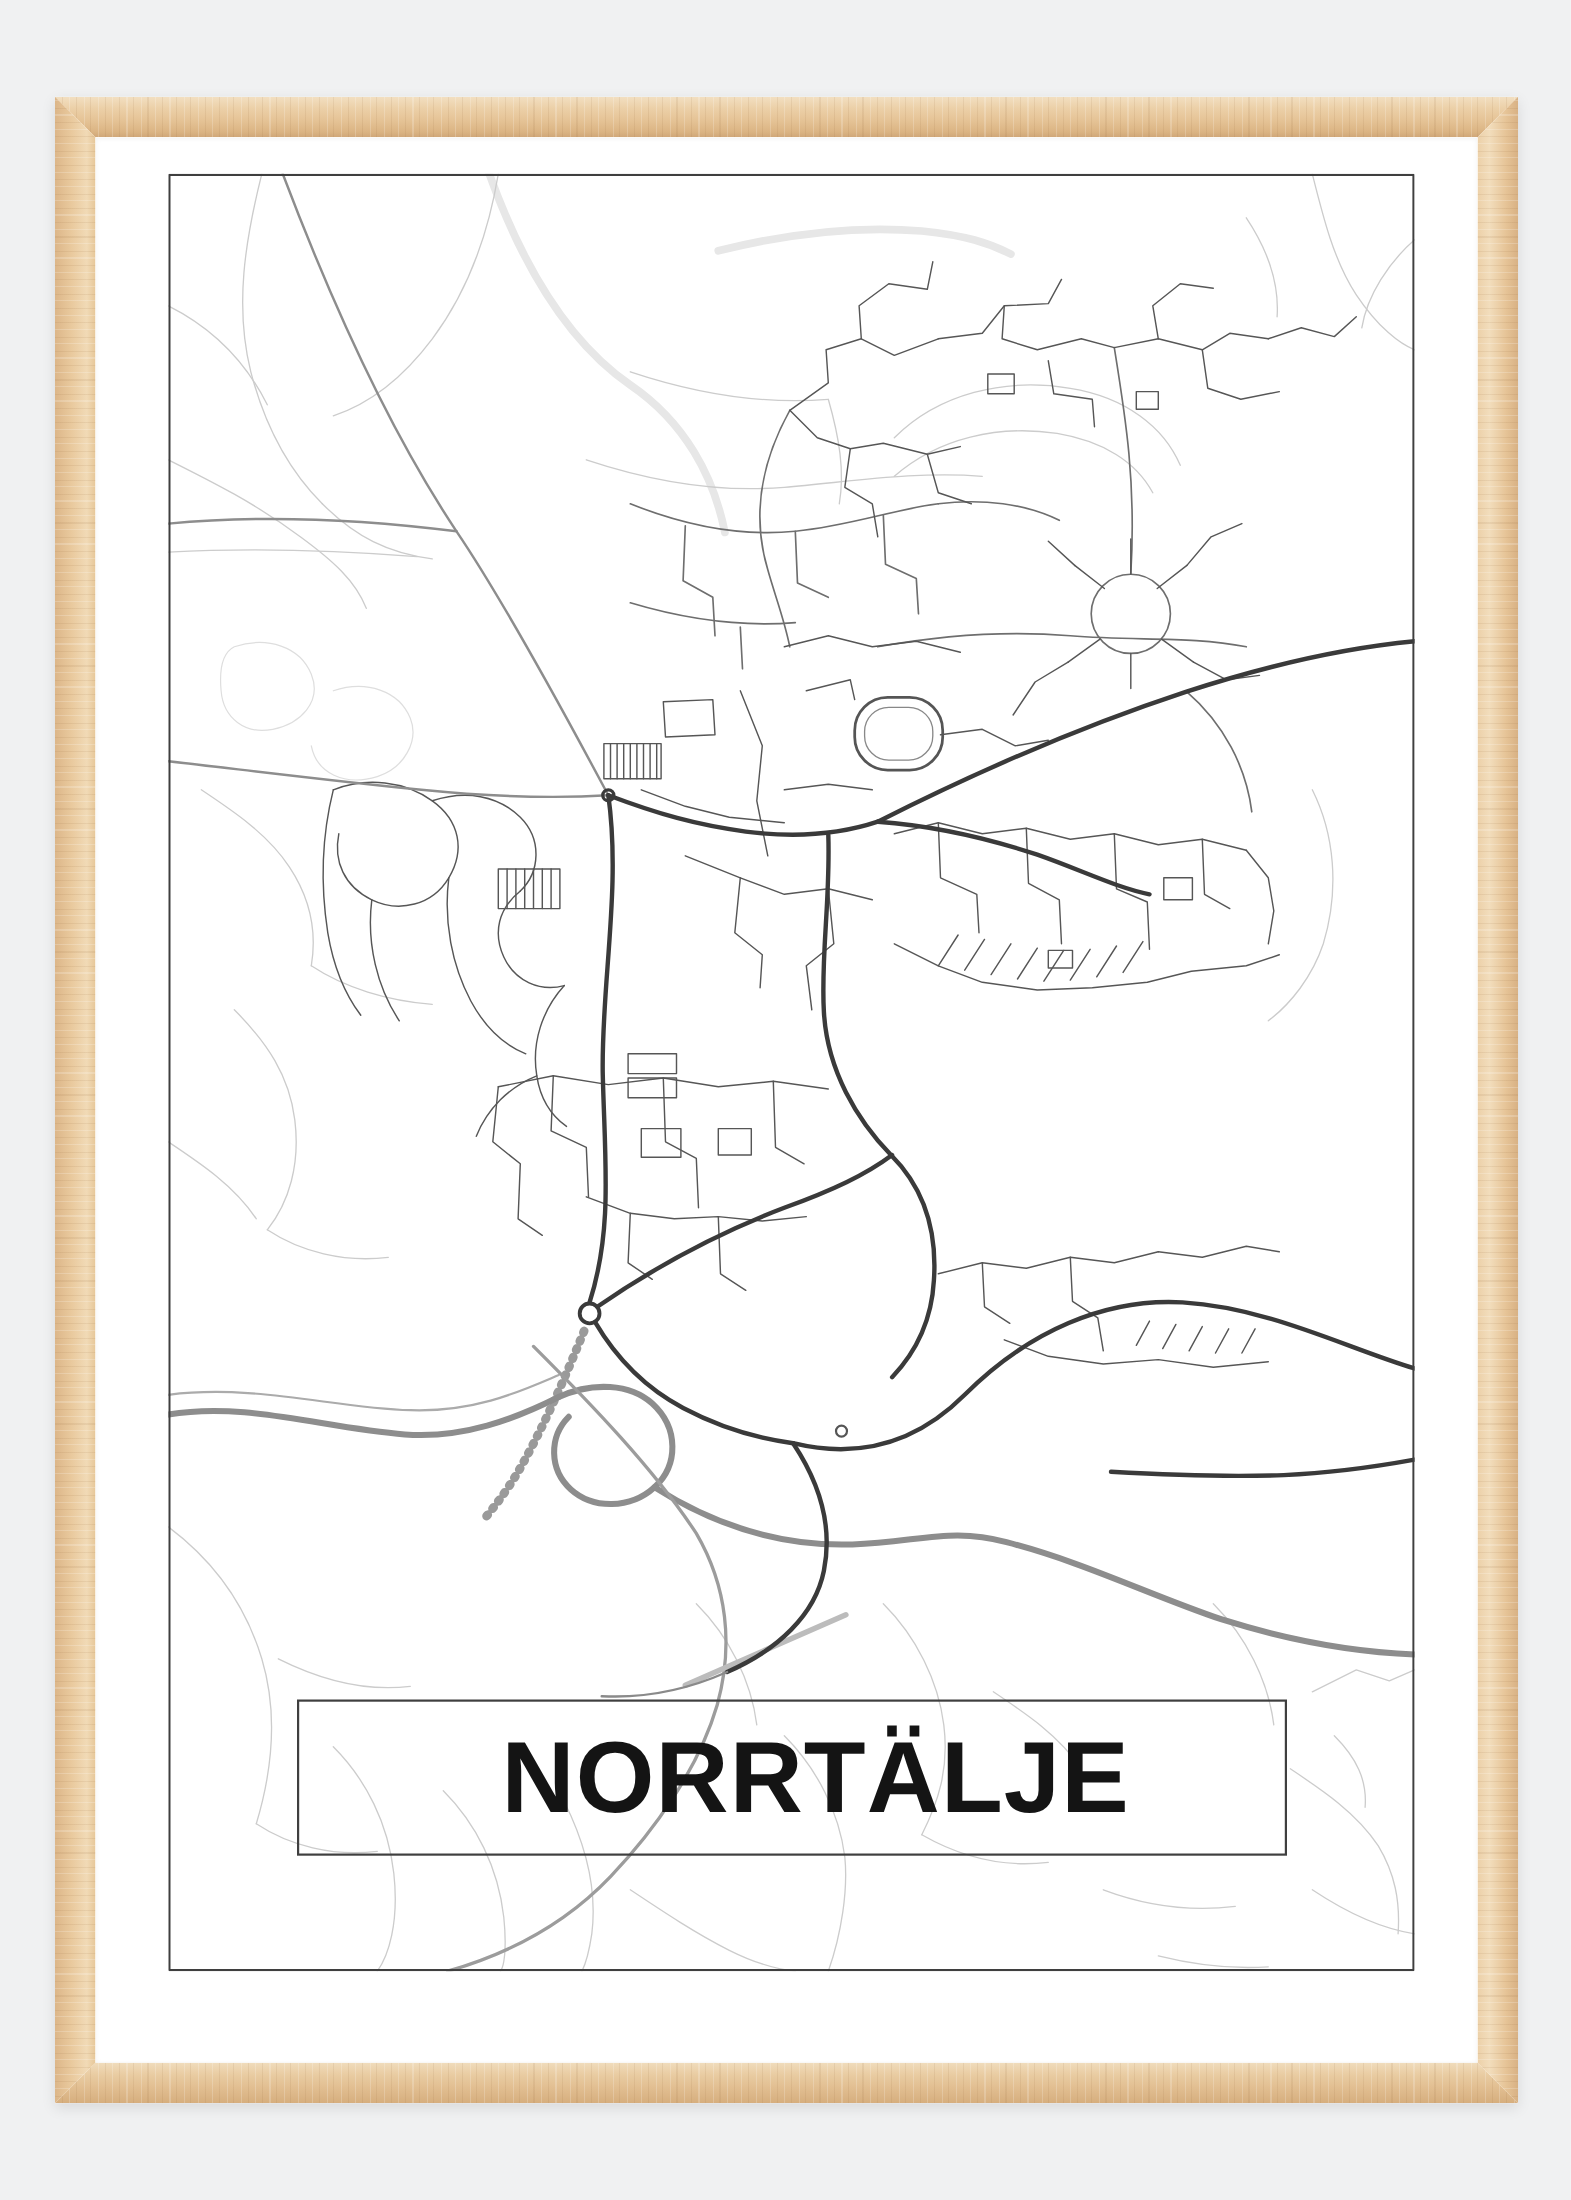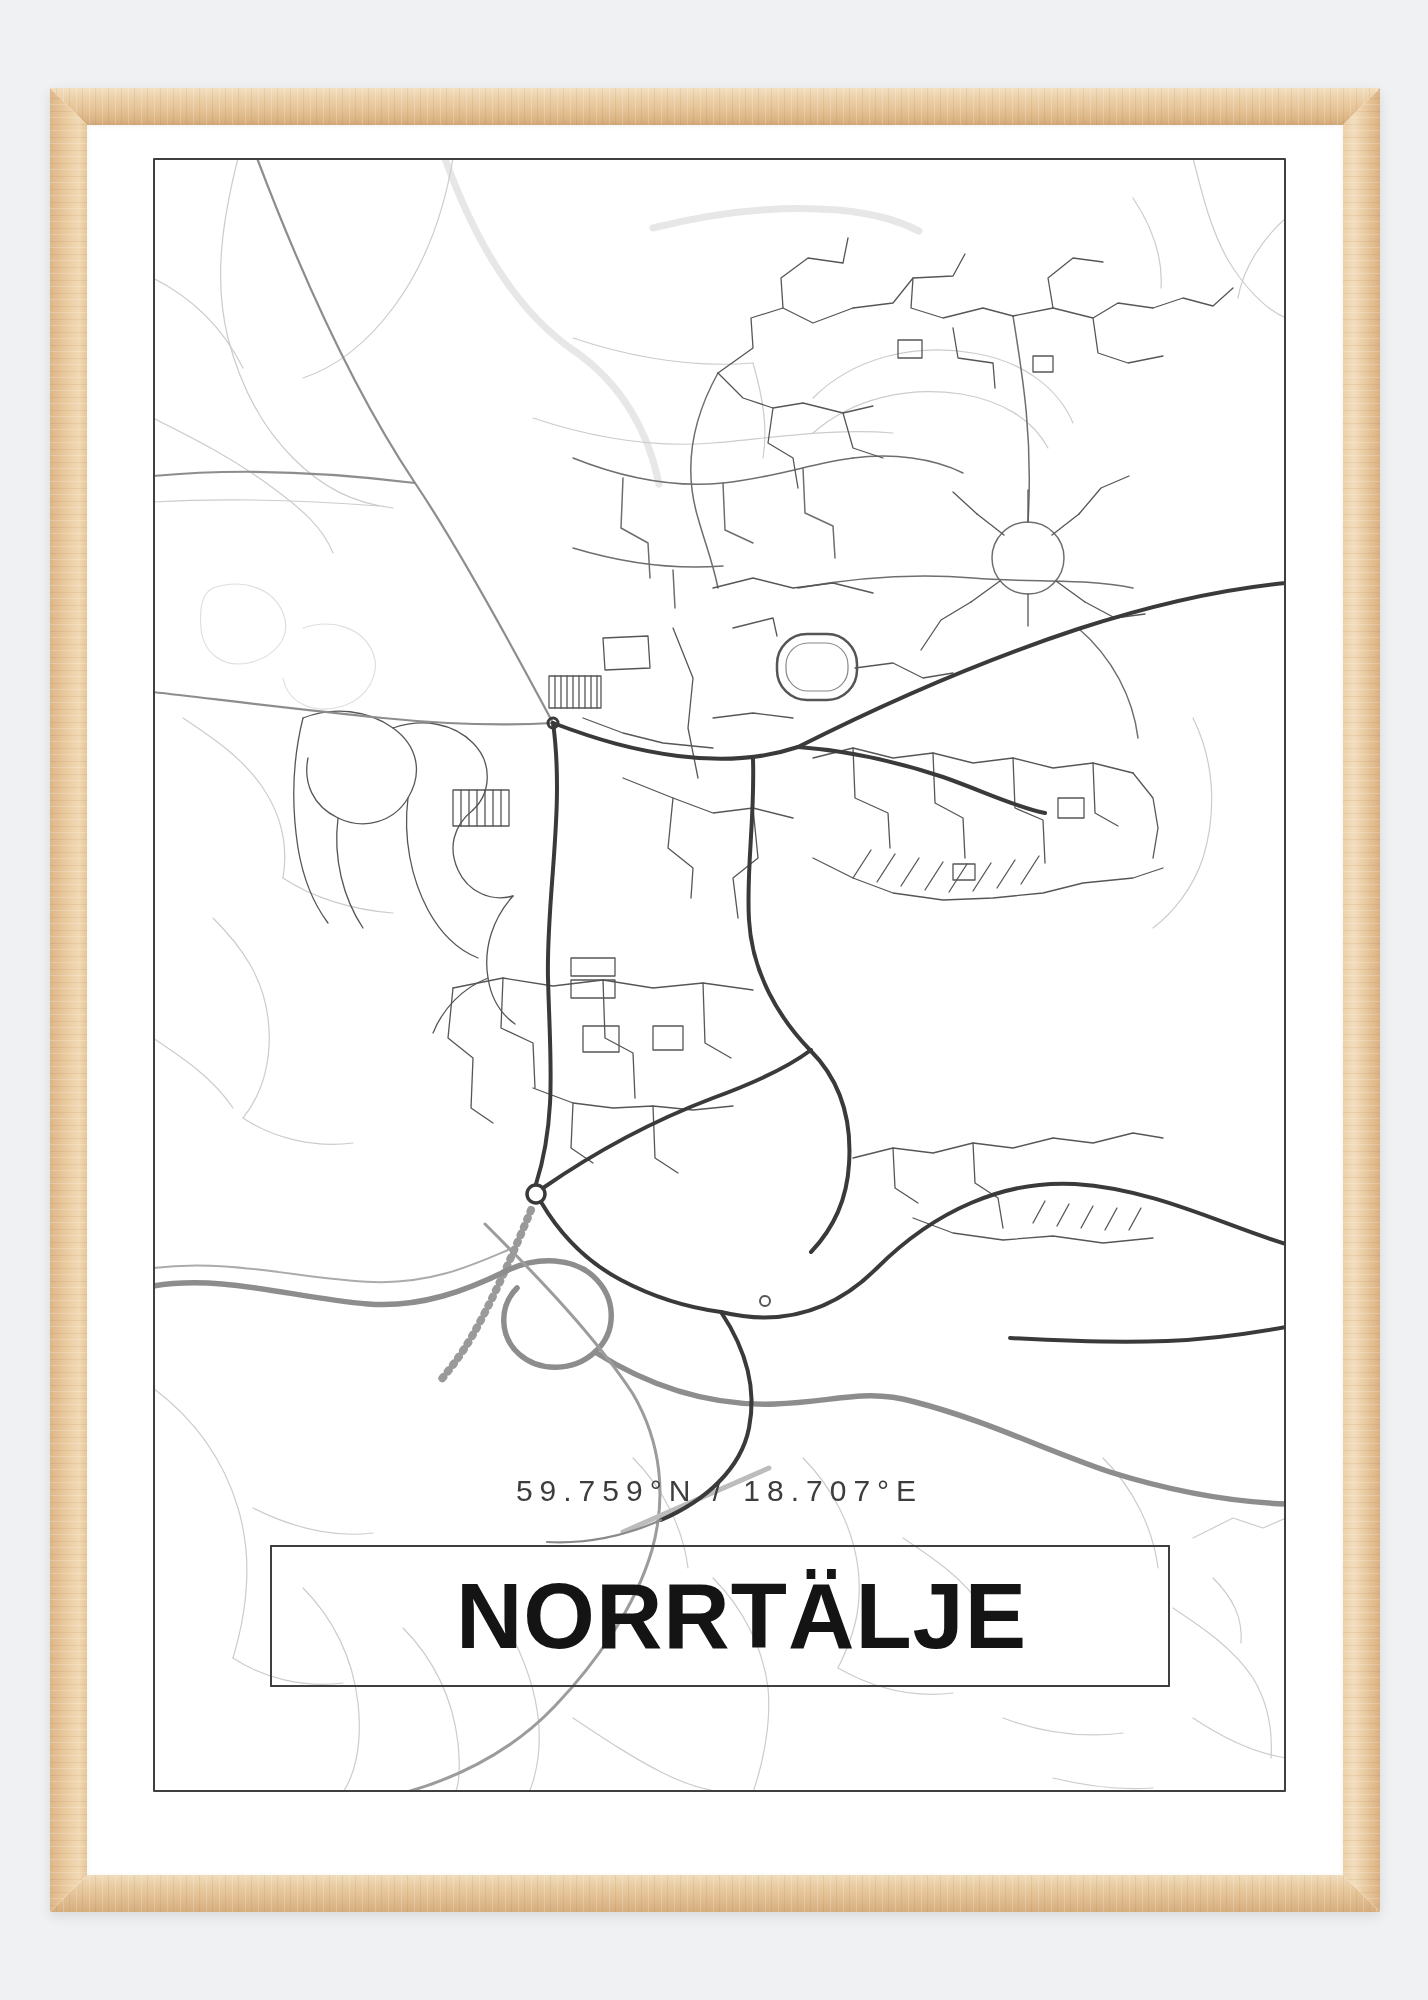--- a/index.html
+++ b/index.html
@@ -268,19 +268,18 @@
         <path d="M411,660 L407,700" stroke="#ffffff" stroke-width="1.5" stroke-dasharray="3 4"></path>
       </g>
 
       <circle cx="400" cy="565" r="5" fill="#ffffff" stroke="#3a3a3a" stroke-width="3"></circle>
       <circle cx="383" cy="1036" r="9" fill="#ffffff" stroke="#3a3a3a" stroke-width="3.5"></circle>
       <circle cx="612" cy="1143" r="5" fill="#ffffff" stroke="#555" stroke-width="2"></circle>
 
       <rect class="border-rect" x="1" y="1" width="1131" height="1632"></rect>
     </svg>
 
-    <div class="coords">59.759°N / 18.707°E</div>
 
     <div class="titlebox">
       <div class="title">NORRTÄLJE</div>
     </div>
   </div>
 </div>
 
 </body></html>

